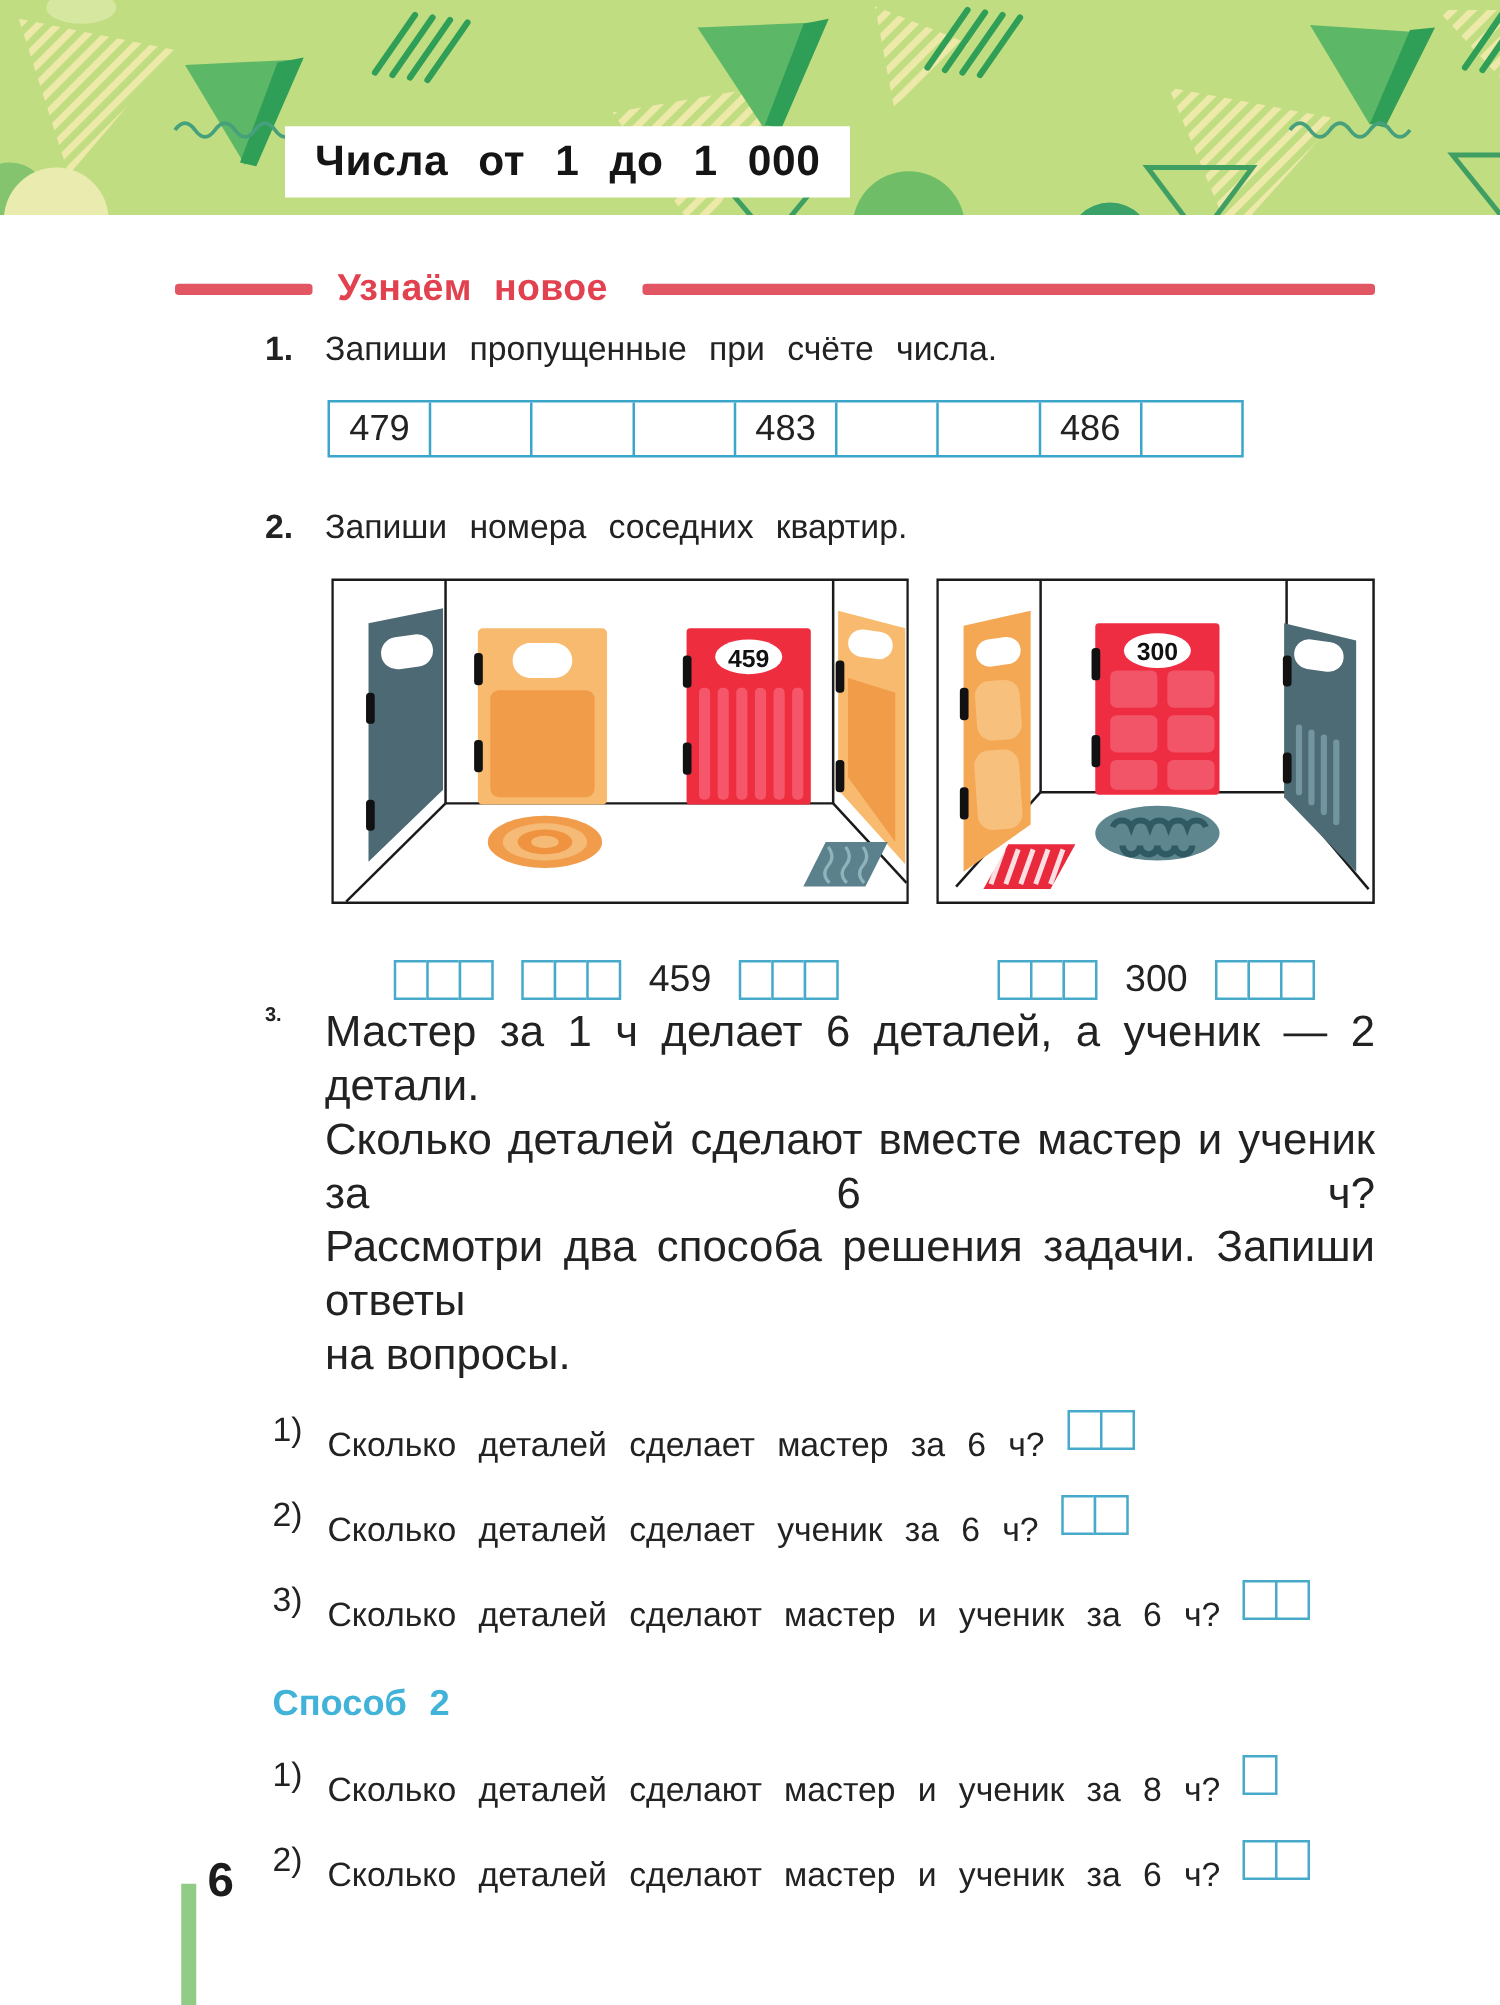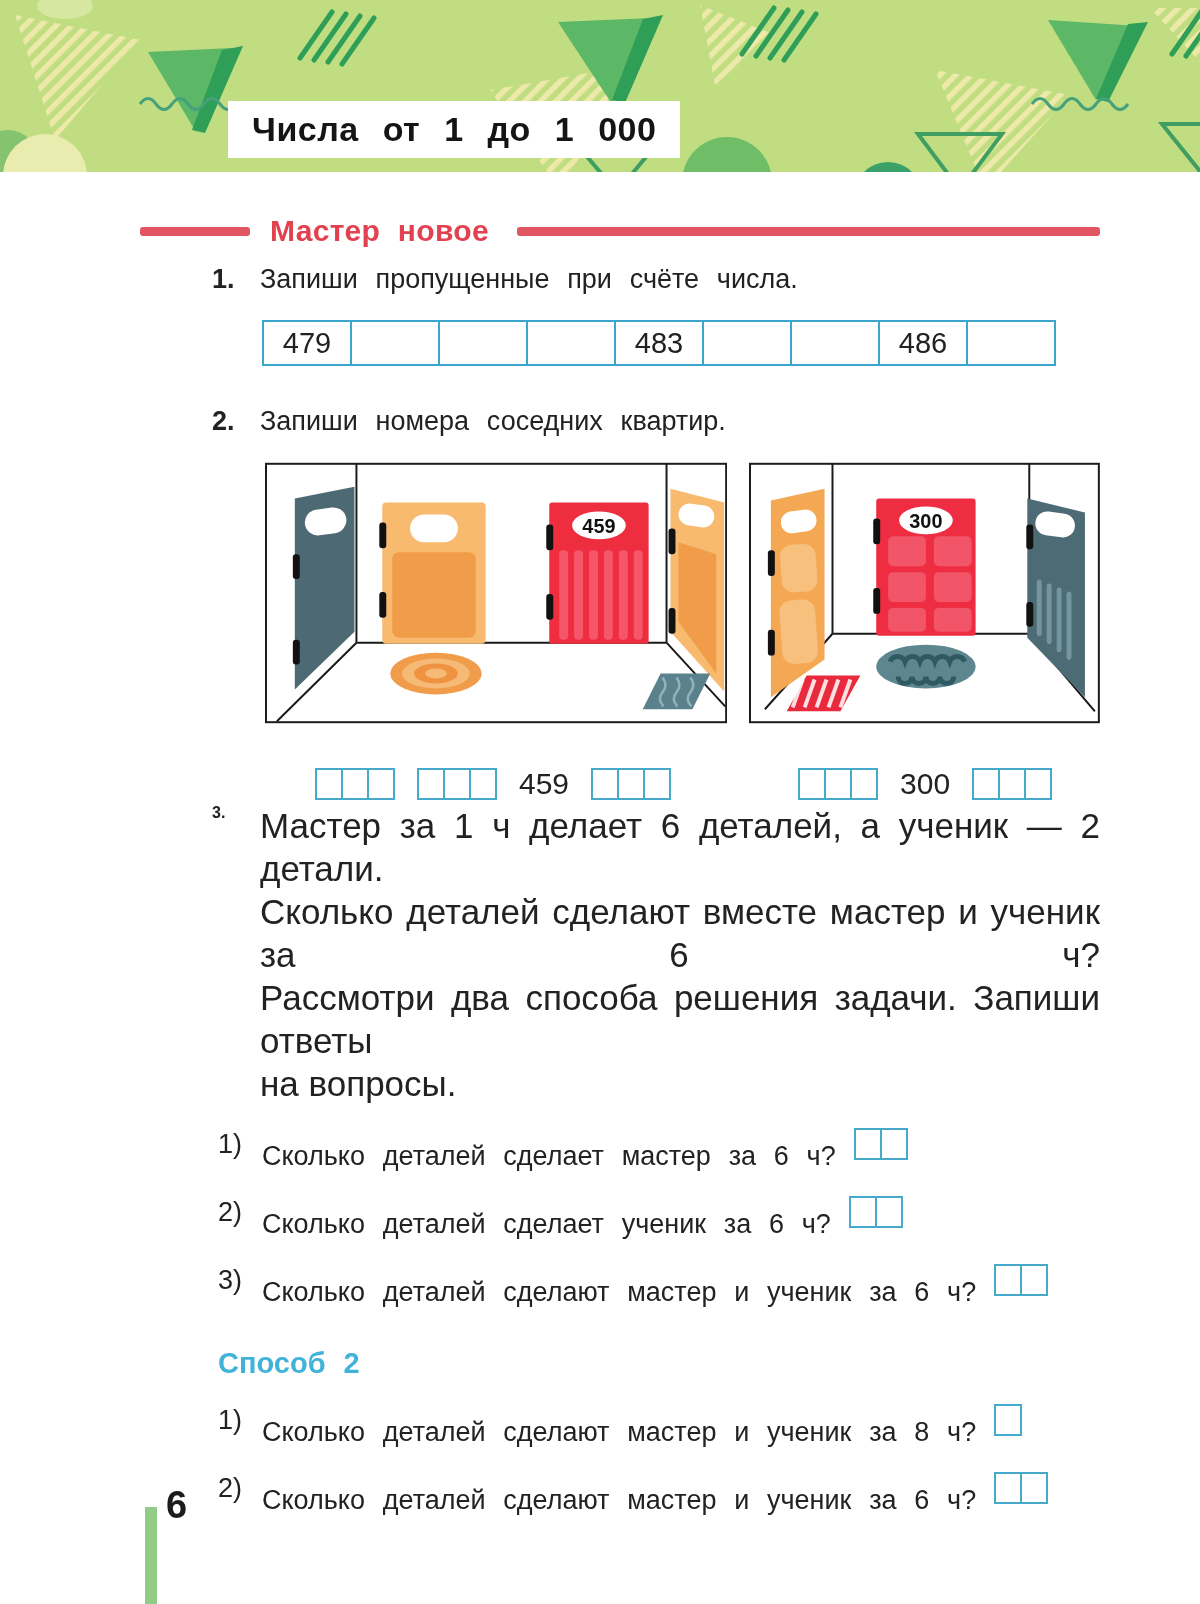--- a/index.html
+++ b/index.html
@@ -33,21 +33,21 @@
   .orange h2{color:#f5a32c;}
 
   .task-line{display:flex; align-items:baseline; font-size:27px; line-height:34px;}
   .task-line.t1{margin-top:12px;}
   .task-line.t2{margin-top:38px;}
   .task-num{font-weight:bold; width:48px; margin-left:72px; flex:none;}
   .task-text{word-spacing:.38em;}
 
   
   .number-strip{
-    display:flex; width:794px; height:46px; margin:24px 0 0 122px;
+    display:flex; width:733px; height:46px; margin:24px 0 0 122px;
     border:2px solid #3ba6c9; box-sizing:border-box; background:#fff;justify-content:center;
   }
   .strip-cell{
     flex:1; border-right:2px solid #3ba6c9; display:flex; align-items:center;
     justify-content:center; font-size:29px; color:#222;
   }
   .strip-cell:last-child{border-right:none;}
 
   
   .illustrations{display:flex; gap:22px; margin:24px 0 0 125px;}
@@ -144,21 +144,21 @@
     </svg>
     <div class="title-box">
       <span>Числа от 1 до 1 000</span>
     </div>
   </header>
 
   <main>
 
     <div class="section-head red">
       <span class="rule rule-left"></span>
-      <h2>Мастер новое</h2>
+      <h2>Узнаём новое</h2>
       <span class="rule rule-right"></span>
     </div>
 
     <div class="task-line t1">
       <span class="task-num">1.</span>
       <span class="task-text">Запиши пропущенные при счёте числа.</span>
     </div>
     <div class="number-strip">
         <div class="strip-cell">479</div>
         <div class="strip-cell"></div>

